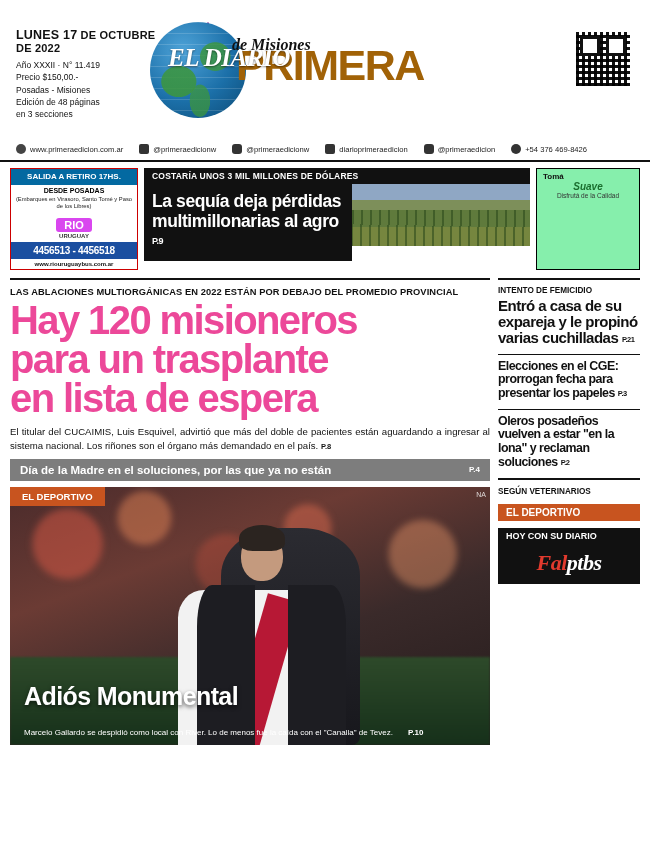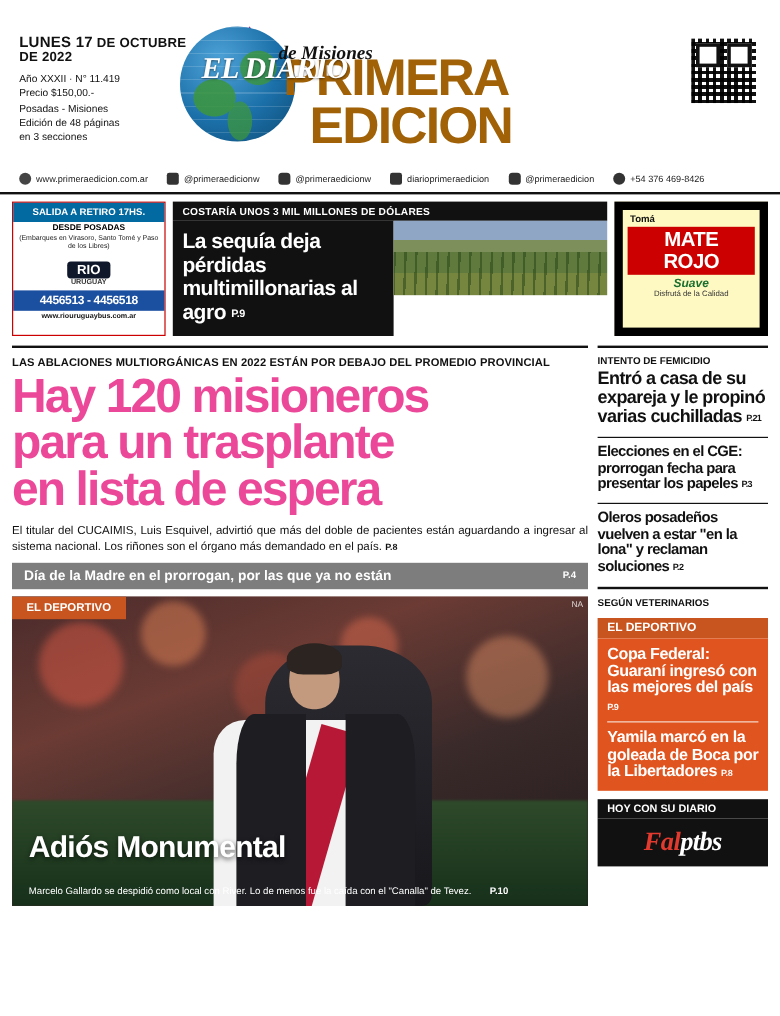--- a/index.html
+++ b/index.html
@@ -75,40 +75,40 @@
   .ic.wa { background:#333; border-radius:50%; }
 
   
   .topstrip { display:flex; gap:6px; padding:6px 10px 4px 10px; }
   .ad-left { width:128px; border:1px solid #c00; }
   .ad-left .ad-hd { background:#0369a1; color:#fff; font-weight:bold; font-size:8px;
                     text-align:center; padding:3px 2px; line-height:1.2;}
   .ad-left .ad-sub { font-size:7px; text-align:center; padding:2px; font-weight:bold; }
   .ad-left .ad-body { font-size:5.8px; text-align:center; padding:0 3px 3px; line-height:1.25; color:#222;}
   .ad-left .ad-logo { text-align:center; padding:2px 0 3px;}
-  .ad-left .ad-logo span{ display:inline-block; background:#0f172a; color:#fff; font-weight:bold;
+  .ad-left .ad-logo span{ display:inline-block; background:#d946ef; color:#fff; font-weight:bold;
       font-size:11px; padding:1px 8px; border-radius:3px; }
   .ad-left .ad-logo small{ display:block; font-size:6px; color:#333; font-weight:bold;}
   .ad-left .ad-phone { background:#1b4fa0; color:#fff; font-weight:bold; font-size:10px;
                        text-align:center; padding:3px 0; letter-spacing:-.3px;}
   .ad-left .ad-url { text-align:center; font-size:6px; font-weight:bold; padding:2px 0; color:#111;}
 
   .lead-mid { flex:1; }
   .lead-kicker { background:#111; color:#fff; font-weight:bold; font-size:8.5px;
                  padding:3px 8px; letter-spacing:.2px; }
   .lead-row { display:flex; gap:0; }
   .lead-title { flex:1; background:#111; color:#fff; font-weight:bold;
                 font-size:17.5px; line-height:1.12; padding:8px 8px 10px 8px; letter-spacing:-.4px;}
   .lead-title .pg { font-size:9px; vertical-align:2px; }
   .lead-photo { width:178px; height:62px; position:relative; overflow:hidden;
      background:linear-gradient(to bottom,#8fa7c4 0 26%, #7d8f5a 26% 42%, #5f7a3c 42% 70%, #76863f 70% 100%); }
   .lead-photo:after{content:"";position:absolute;left:0;right:0;bottom:0;height:58%;
      background:repeating-linear-gradient(92deg, rgba(40,70,25,.55) 0 2px, transparent 2px 9px);}
 
-  .ad-right { width:128px; border:7px solid #000000; background:#fef9c3; position:relative; overflow:hidden;}
+  .ad-right { width:104px; border:1px solid #000000; background:#86efac; position:relative; overflow:hidden;}
   .ad-right .tomate { font-size:8px; font-weight:bold; color:#111; padding:3px 0 0 6px;}
   .ad-right .mate { background:#c00; color:#fff; font-weight:bold; font-size:17px;
       text-align:center; padding:2px 0; letter-spacing:-.5px; line-height:1.05; margin:2px 4px;}
   .ad-right .suave { text-align:center; font-style:italic; font-weight:bold; font-size:10px; color:#1a6e2e;}
   .ad-right .calidad { text-align:center; font-size:6.5px; color:#333; padding-bottom:3px;}
 
   
   .main { display:flex; gap:8px; padding:0 10px; }
   .col-left { flex:1; }
   .col-right { width:142px; }
@@ -213,21 +213,20 @@
         </svg>
     </div>
 
     <div class="globe">
         <div class="globe-lines"></div>
       </div>
     <div class="logo-eldiario">EL DIARIO</div>
     <div class="logo-demisiones">de Misiones</div>
     <div class="logo-primera">
       <span>PRIMERA</span>
-      <span class="l2">EDICION</span>
     </div>
 
     <div class="qr"></div>
   </div>
 
   <div class="socialbar">
     <div class="soc">
       <span class="ic globe-ic"></span>
       <span>www.primeraedicion.com.ar</span>
     </div>
@@ -272,24 +271,20 @@
         <div class="lead-title">
           <span>La sequía deja pérdidas multimillonarias al agro</span>
           <span class="pg">P.9</span>
         </div>
         <div class="lead-photo"></div>
       </div>
     </div>
 
     <div class="ad-right">
       <div class="tomate">Tomá</div>
-      <div class="mate">
-        <span>MATE</span>
-        <span style="display:block">ROJO</span>
-      </div>
       <div class="suave">Suave</div>
       <div class="calidad">Disfrutá de la Calidad</div>
     </div>
   </div>
 
   <div class="main">
 
     <div class="col-left">
       <div class="rule"></div>
       <div class="antetitulo">LAS ABLACIONES MULTIORGÁNICAS EN 2022 ESTÁN POR DEBAJO DEL PROMEDIO PROVINCIAL</div>
@@ -297,21 +292,21 @@
         <div>Hay 120 misioneros</div>
         <div>para un trasplante</div>
         <div>en lista de espera</div>
       </div>
       <div class="bajada">
         <span>El titular del CUCAIMIS, Luis Esquivel, advirtió que más del doble de pacientes están aguardando a ingresar al sistema nacional. Los riñones son el órgano más demandado en el país.</span>
         <span class="pg">P.8</span>
       </div>
 
       <div class="grayband">
-        <span>Día de la Madre en el prorrogan, por las que ya no están</span>
+        <span>Día de la Madre en el soluciones, por las que ya no están</span>
         <span class="pg">P.4</span>
       </div>
 
       <div class="photo-main">
         <div class="crowd"></div>
         <div class="field"></div>
         <div class="figure"></div>
         <div class="fig-shirt"></div>
         <div class="fig-stripe"></div>
         <div class="fig-jacket-l"></div>
@@ -355,31 +350,20 @@
           <span class="pg">P.2</span>
         </div>
       </div>
       <div class="r-sep thick"></div>
 
       <div>
         <div class="r-kicker">SEGÚN VETERINARIOS</div>
       </div>
 
       <div class="dep-band">EL DEPORTIVO</div>
-      <div class="dep-box">
-        <div class="t">
-          <span>Copa Federal: Guaraní ingresó con las mejores del país</span>
-          <span class="pg">P.9</span>
-        </div>
-        <div class="divider"></div>
-        <div class="t">
-          <span>Yamila marcó en la goleada de Boca por la Libertadores</span>
-          <span class="pg">P.8</span>
-        </div>
-      </div>
 
       <div class="hoy-band">HOY CON SU DIARIO</div>
       <div class="hoy-box">
         <div class="brand">
           <span class="a">Fal</span><span class="b">ptbs</span>
         </div>
       </div>
     </div>
 
   </div>

